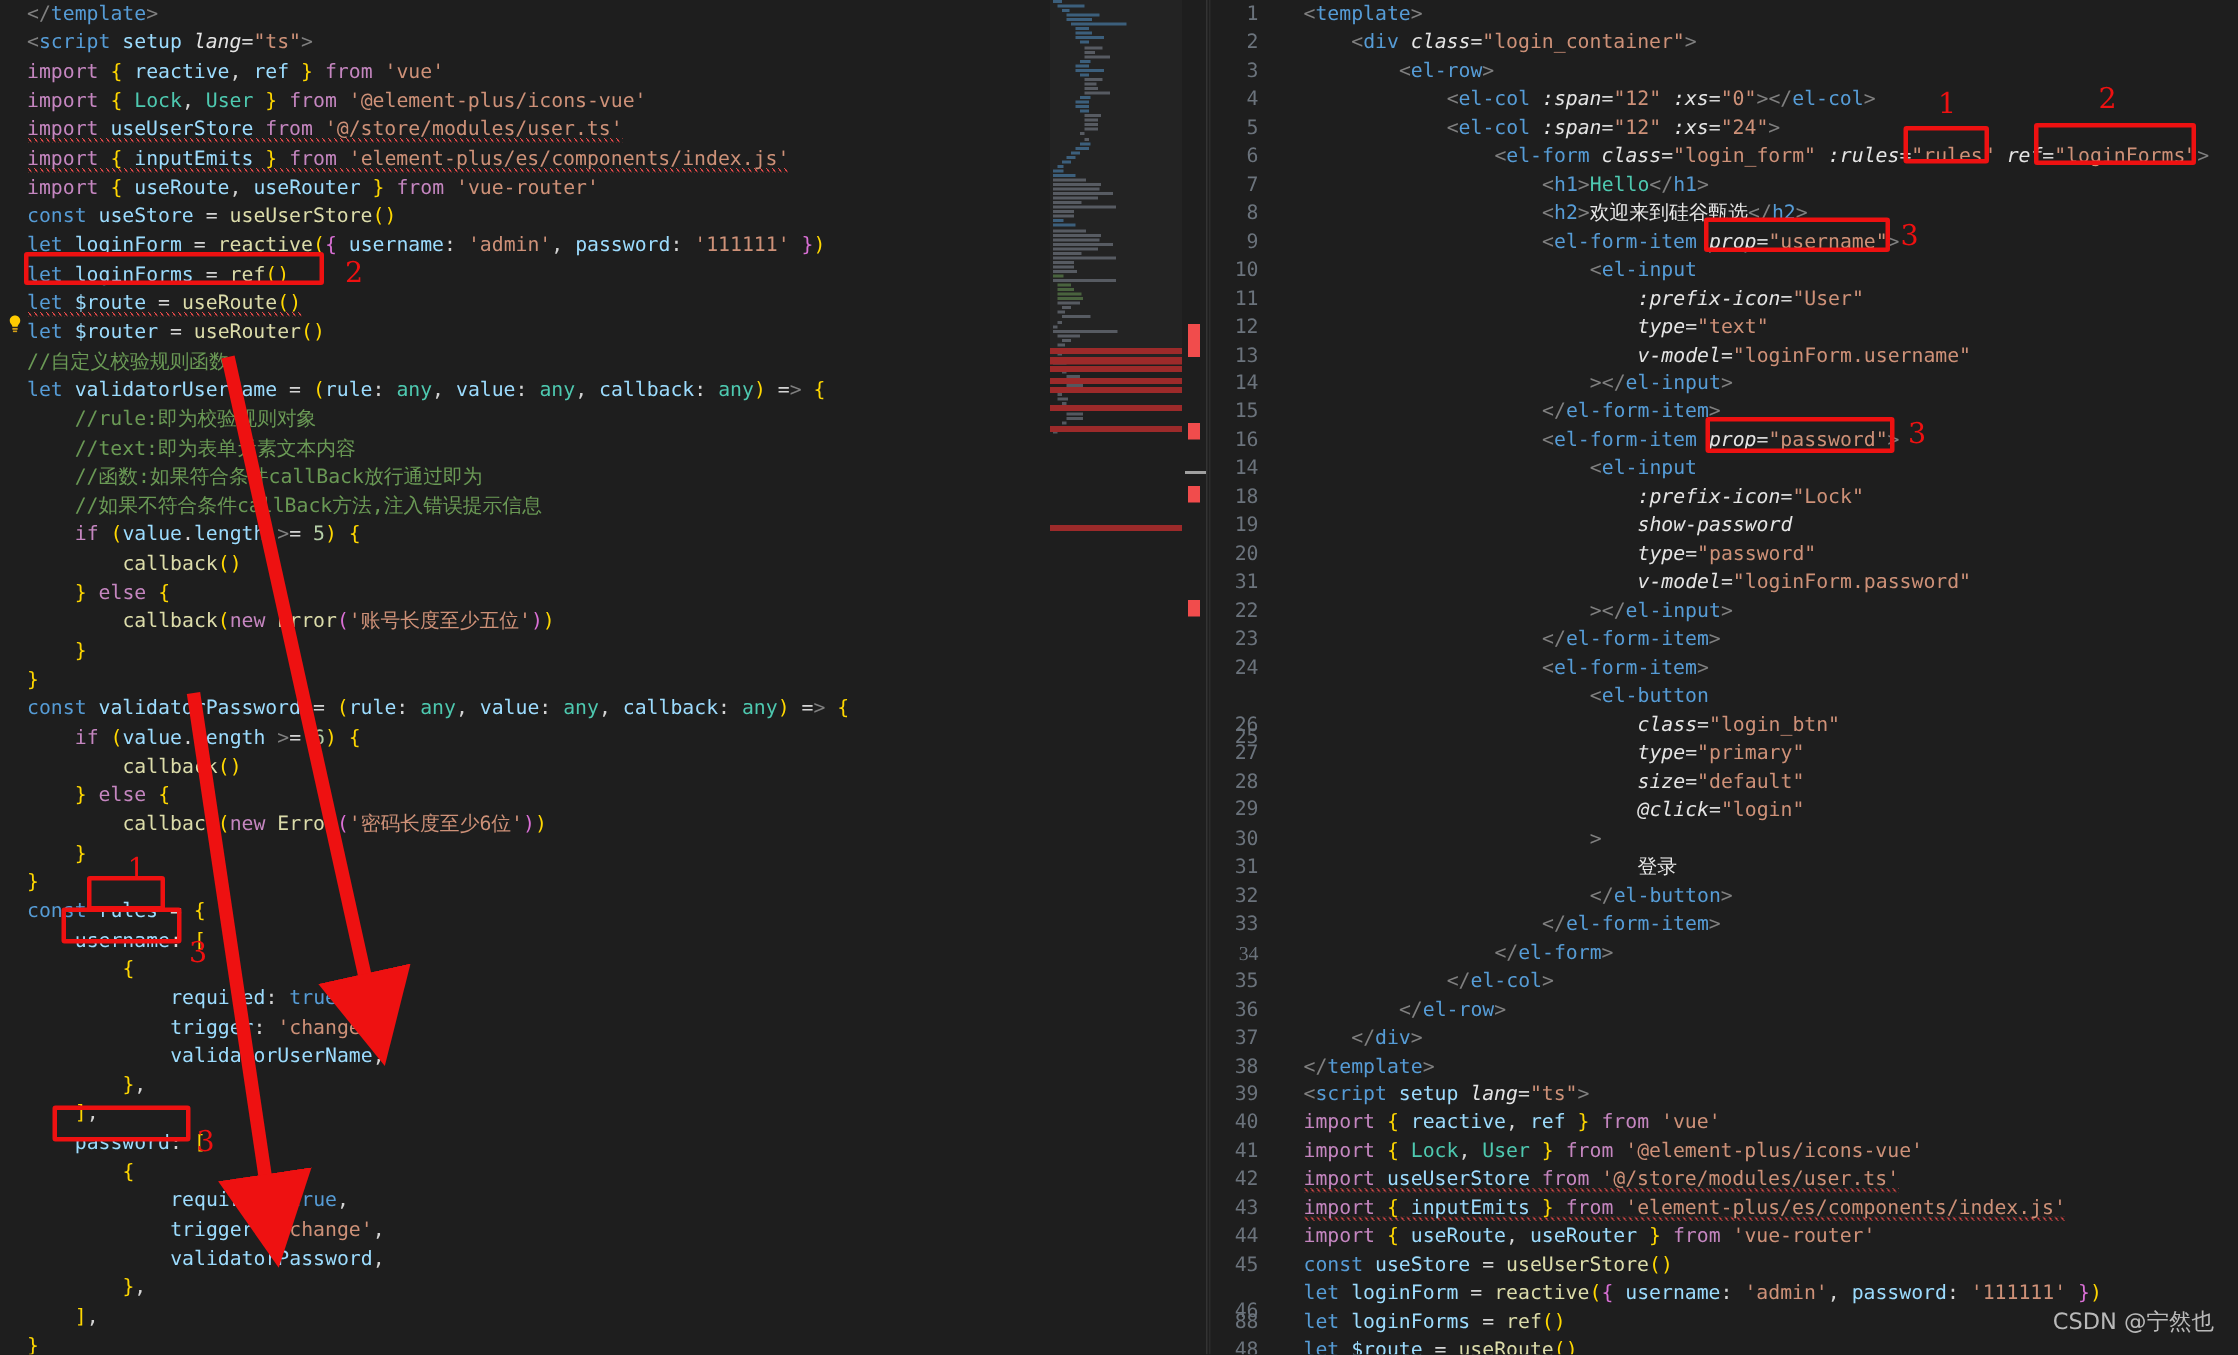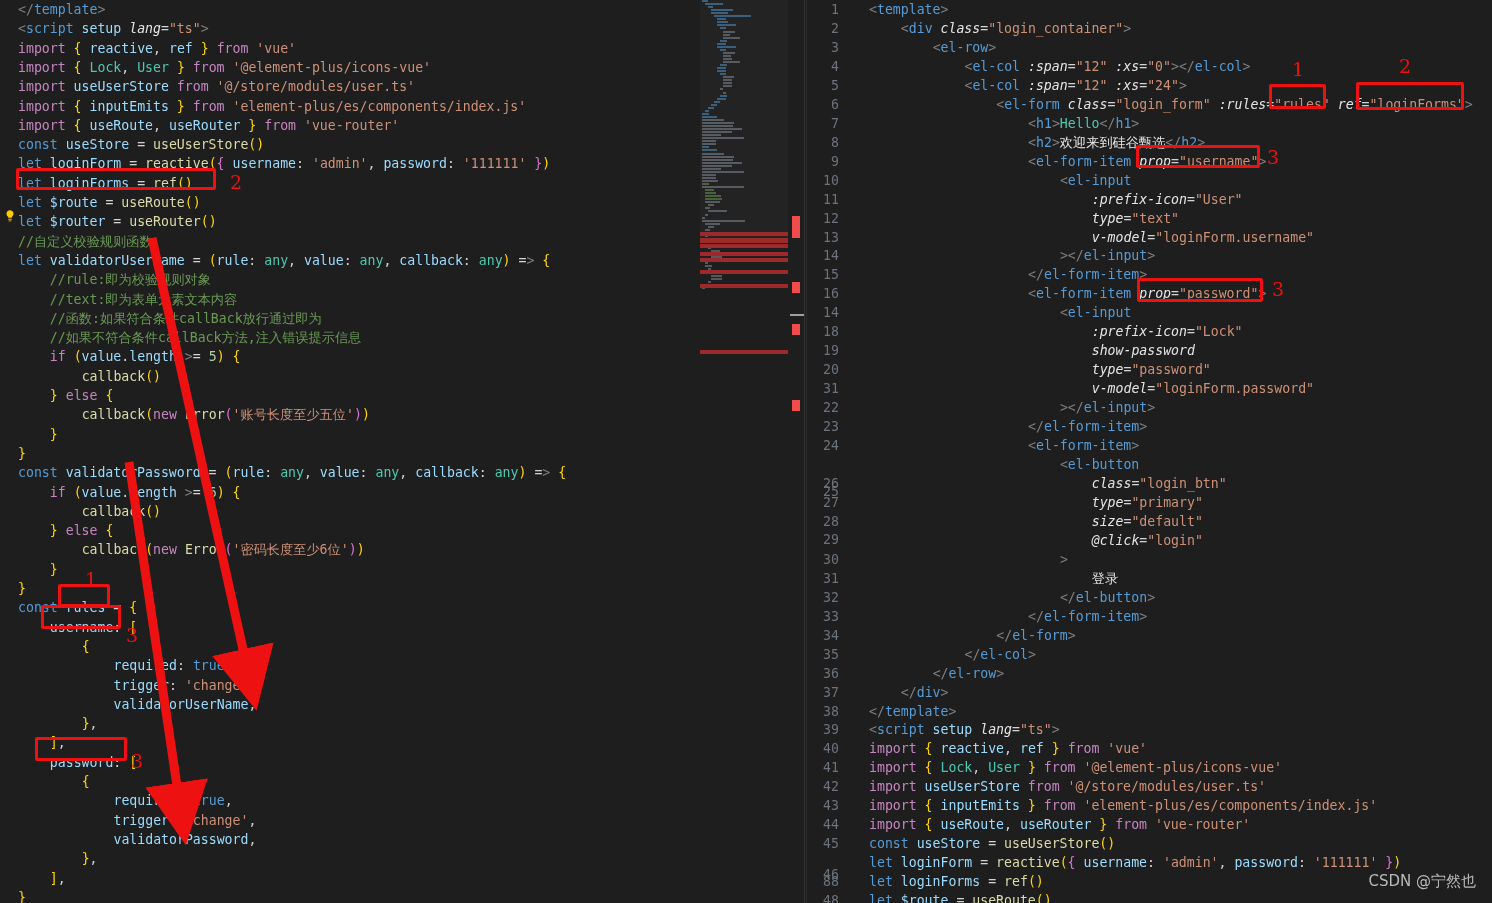--- a/index.html
+++ b/index.html
@@ -283,21 +283,21 @@
         <div class="lnum" style="top: 436.08px;">24</div>
         <div class="lnum" style="top: 482px;">25</div>
         <div class="lnum" style="top: 474px;">26</div>
         <div class="lnum" style="top: 492.96px;">27</div>
         <div class="lnum" style="top: 511.92px;">28</div>
         <div class="lnum" style="top: 530px;">29</div>
         <div class="lnum" style="top: 549.84px;">30</div>
         <div class="lnum" style="top: 568.8px;">31</div>
         <div class="lnum" style="top: 587.76px;">32</div>
         <div class="lnum" style="top: 606.72px;">33</div>
-        <div class="lnum" style="top: 625.68px;">34</div>
+        <div class="lnum" style="top: 625.68px; font-family: Liberation Serif, serif;">34</div>
         <div class="lnum" style="top: 644.64px;">35</div>
         <div class="lnum" style="top: 663.6px;">36</div>
         <div class="lnum" style="top: 682.56px;">37</div>
         <div class="lnum" style="top: 701.52px;">38</div>
         <div class="lnum" style="top: 720.48px;">39</div>
         <div class="lnum" style="top: 739.44px;">40</div>
         <div class="lnum" style="top: 758.4px;">41</div>
         <div class="lnum" style="top: 777.36px;">42</div>
         <div class="lnum" style="top: 796.32px;">43</div>
         <div class="lnum" style="top: 815.28px;">44</div>

